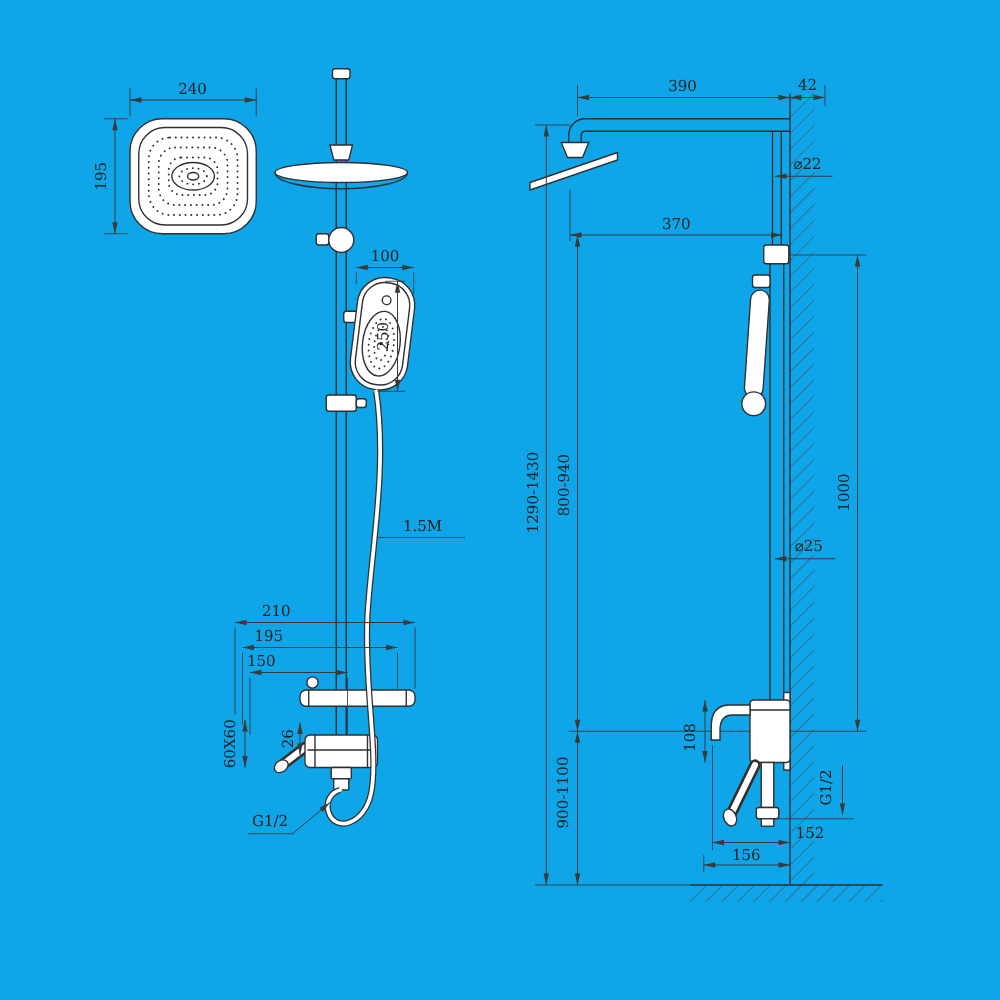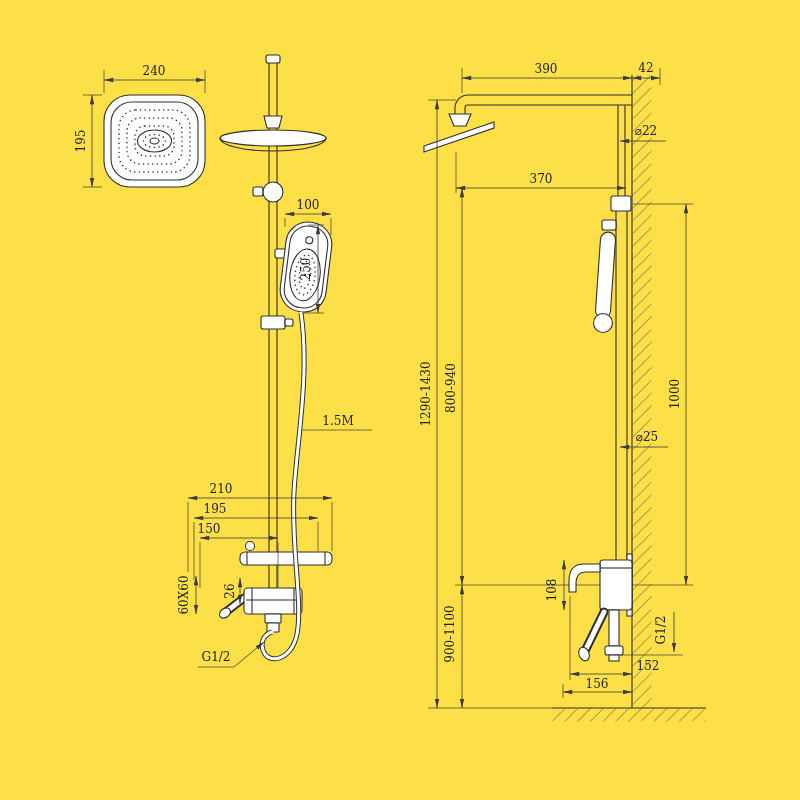--- a/index.html
+++ b/index.html
@@ -1,16 +1,16 @@
 <!DOCTYPE html>
 <html><head>
 <meta charset="utf-8">
 <style>
   html,body{margin:0;padding:0;background:#fff;}
-  .canvas{width:800px;height:800px;background:#fde047;position:relative;overflow:hidden;}
+  .canvas{width:800px;height:800px;background:#0ea5e9;position:relative;overflow:hidden;}
   svg{display:block;}
   svg text{font-family:"DejaVu Serif","DejaVu Sans",serif;font-size:12px;fill:#222;}
   .obj{stroke:#2f2f2f;stroke-width:1.1;fill:none;}
   .objf{stroke:#2f2f2f;stroke-width:1.1;fill:#fff;}
   .dot{stroke:#2f2f2f;stroke-width:1.5;fill:none;stroke-dasharray:0.1 4.5;stroke-linecap:round;}
   .dim{stroke:#3a3a3a;stroke-width:0.8;fill:none;}
   .ext{stroke:#3a3a3a;stroke-width:0.7;fill:none;}
   .hoseO{stroke:#2f2f2f;stroke-width:5;fill:none;}
   .hoseI{stroke:#fff;stroke-width:3;fill:none;stroke-linecap:round;}
   .leverO{stroke:#2f2f2f;stroke-width:9;fill:none;stroke-linecap:round;}

